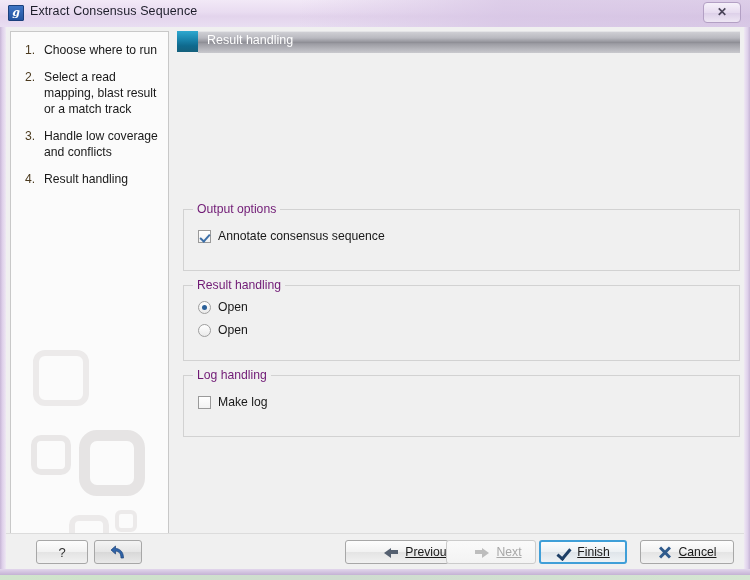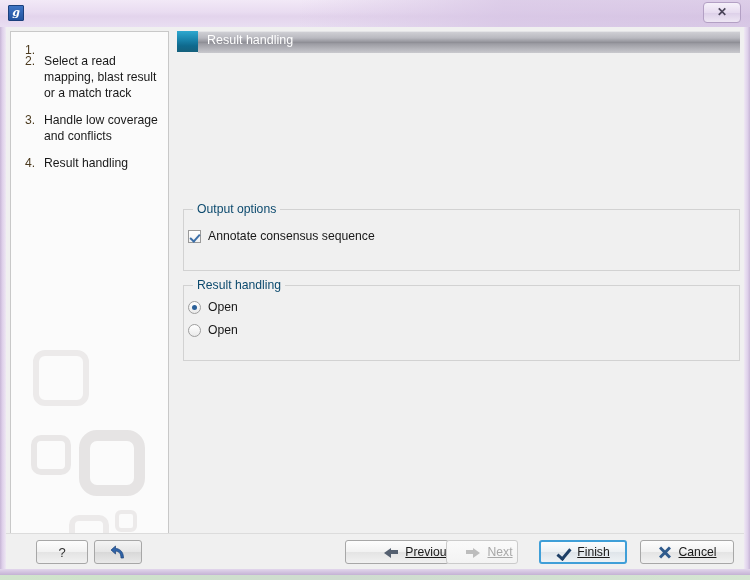--- a/index.html
+++ b/index.html
@@ -163,29 +163,29 @@
     width: 557px;
     border: 1px solid #d2d2d2;
     background: #f0f0f0;
     box-sizing: border-box;
   }
   .group > .legend {
     position: absolute; left: 9px; top: -8px;
     background: #f0f0f0;
     padding: 0 4px;
     font-size: 12.2px;
-    color: #0c4a6e;
+    color: #701a75;
   }
   #group-output { top: 178px; height: 62px; }
   #group-result { top: 254px; height: 76px; }
   #group-log    { top: 344px; height: 62px; }
 
   .option-row {
     position: absolute;
-    left: 4px;
+    left: 14px;
     display: flex;
     align-items: center;
     font-size: 12.2px;
     color: #181818;
   }
 
   
   .cbox {
     width: 13px; height: 13px;
     border: 1px solid #9a9a9a;
@@ -249,21 +249,21 @@
   .btn .u { text-decoration: underline; }
   .btn.disabled { color: #a8a8a8; border-color: #cbcbcb; background: linear-gradient(180deg,#fafafa 0%,#f3f3f3 100%); }
   .btn.focused {
     border: 2px solid #3f9fd8;
     background: linear-gradient(180deg, #fbfcfd 0%, #edf1f4 48%, #dfe5ea 52%, #eef2f5 100%);
   }
 
   #btn-help    { left: 30px; width: 52px; }
   #btn-reset   { left: 88px; width: 48px; background: linear-gradient(180deg,#f4f4f4 0%,#e6e6e6 48%,#d8d8d8 52%,#e9e9e9 100%); }
   #btn-previous{ left: 339px; width: 104px; padding-left: 43px; }
-  #btn-next    { left: 440px; width: 72px; padding-left: 15px; }
+  #btn-next    { left: 440px; width: 90px; padding-left: 15px; }
   #btn-finish  { left: 533px; width: 88px; }
   #btn-cancel  { left: 634px; width: 94px; justify-content: center; }
 
   .icon-arrow-left, .icon-arrow-right {
     width: 14px; height: 11px; position: relative; flex: 0 0 auto;
   }
   .icon-arrow-left::before {
     content: ""; position: absolute; left: 0; top: 1px;
     border-top: 5px solid transparent; border-bottom: 5px solid transparent;
     border-right: 7px solid #556070;
@@ -310,37 +310,39 @@
 
 <div id="window">
 
   <div class="frame-left"></div>
   <div class="frame-right"></div>
   <div class="frame-bottom"></div>
 
   <div id="titlebar">
     <div id="titlebar-gloss"></div>
     <div id="title-icon">g</div>
+    <div id="title-text">Extract Consensus Sequence</div>
     <div id="close-button">
       <span class="x">✕</span>
     </div>
   </div>
 
   <div id="client">
 
     <div id="sidebar">
       <div class="wm a"></div>
       <div class="wm b"></div>
       <div class="wm c"></div>
       <div class="wm d"></div>
       <div class="wm e"></div>
 
       <div id="steps">
         <div class="step">
           <span class="num">1.</span>
+          <span class="lbl">Choose where to run</span>
         </div>
         <div class="step">
           <span class="num">2.</span>
           <span class="lbl">Select a read mapping, blast result or a match track</span>
         </div>
         <div class="step">
           <span class="num">3.</span>
           <span class="lbl">Handle low coverage and conflicts</span>
         </div>
         <div class="step">
@@ -371,20 +373,27 @@
         <div class="option-row" style="top: 14px;">
           <span class="radio selected"></span>
           <span>Open</span>
         </div>
         <div class="option-row" style="top: 37px;">
           <span class="radio"></span>
           <span>Open</span>
         </div>
       </div>
 
+      <div class="group" id="group-log">
+        <span class="legend">Log handling</span>
+        <div class="option-row" style="top: 19px;">
+          <span class="cbox"></span>
+          <span>Make log</span>
+        </div>
+      </div>
 
     </div>
 
     <div id="buttonbar">
 
       <div class="btn" id="btn-help">
         <span class="help-q">?</span>
       </div>
 
       <div class="btn" id="btn-reset">

